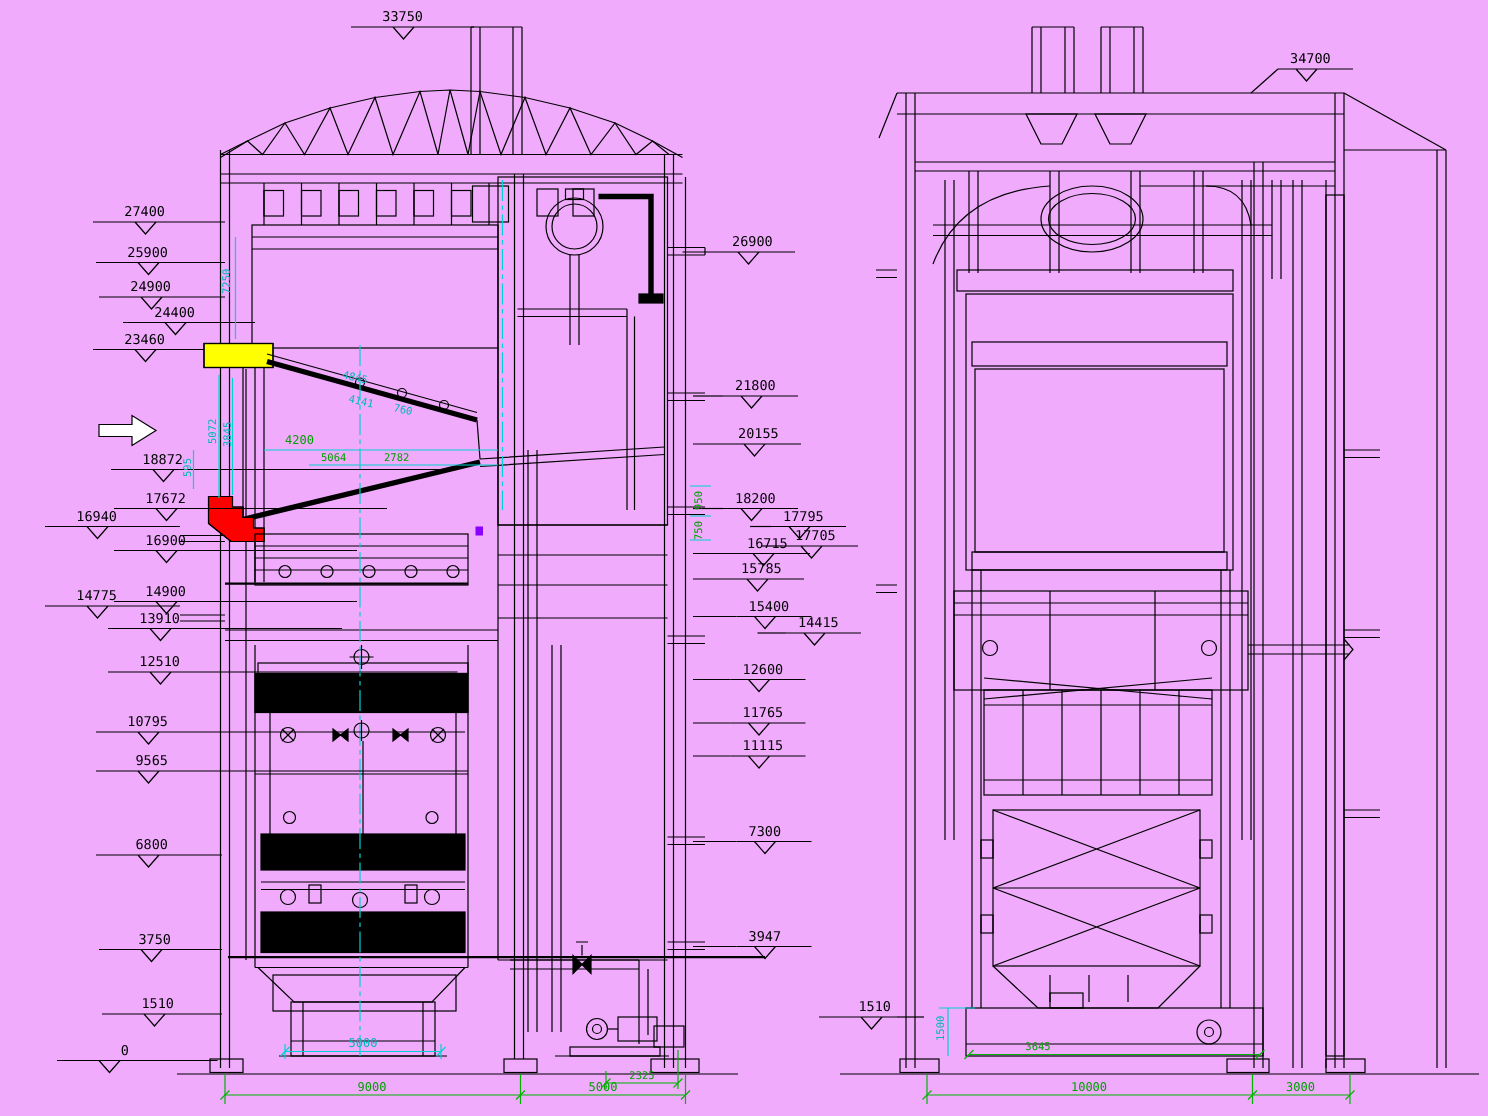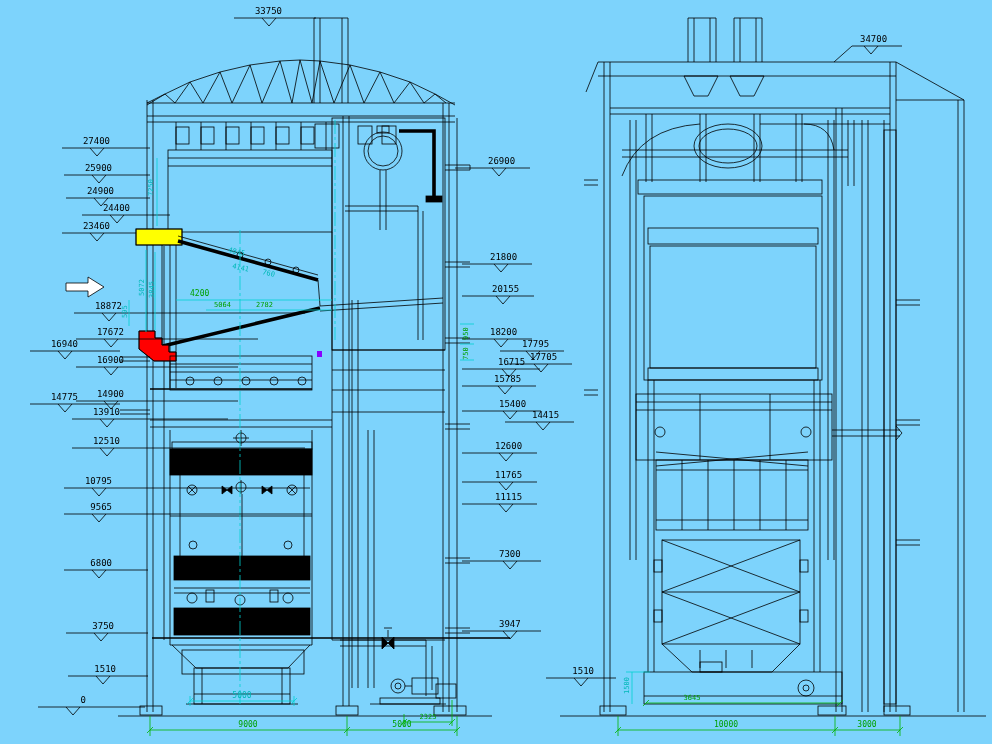--- a/index.html
+++ b/index.html
@@ -1,16 +1,16 @@
 <!DOCTYPE html>
 <html><head>
 <meta charset="utf-8">
 <style>
   html,body{margin:0;padding:0;background:#fff;}
-  #stage{position:relative;width:992px;height:744px;background:#7dd3fc;overflow:hidden;}
+  #stage{position:relative;width:992px;height:744px;background:#f0abfc;overflow:hidden;}
   svg line,svg path,svg rect,svg circle,svg ellipse,svg polygon,svg polyline{stroke:#000;fill:none;stroke-width:.8;}
   .w2{stroke-width:1.5;} .w4{stroke-width:3.6;}
   .fb{fill:#000;stroke:#000;}
   .yel{fill:#ffff00;stroke:#000;}
   .red{fill:#ff0000;stroke:#000;stroke-width:.7;}
   .wht{fill:#fff;stroke:#000;}
   .cy{stroke:#00d2d2;} .gr{stroke:#00b400;}
   .mag{fill:#8800ff;stroke:none;}
   text{font-family:"DejaVu Sans Mono",monospace;font-size:9px;fill:#000;stroke:none;}
   .t8{font-size:8px;} .t7{font-size:7px;}

